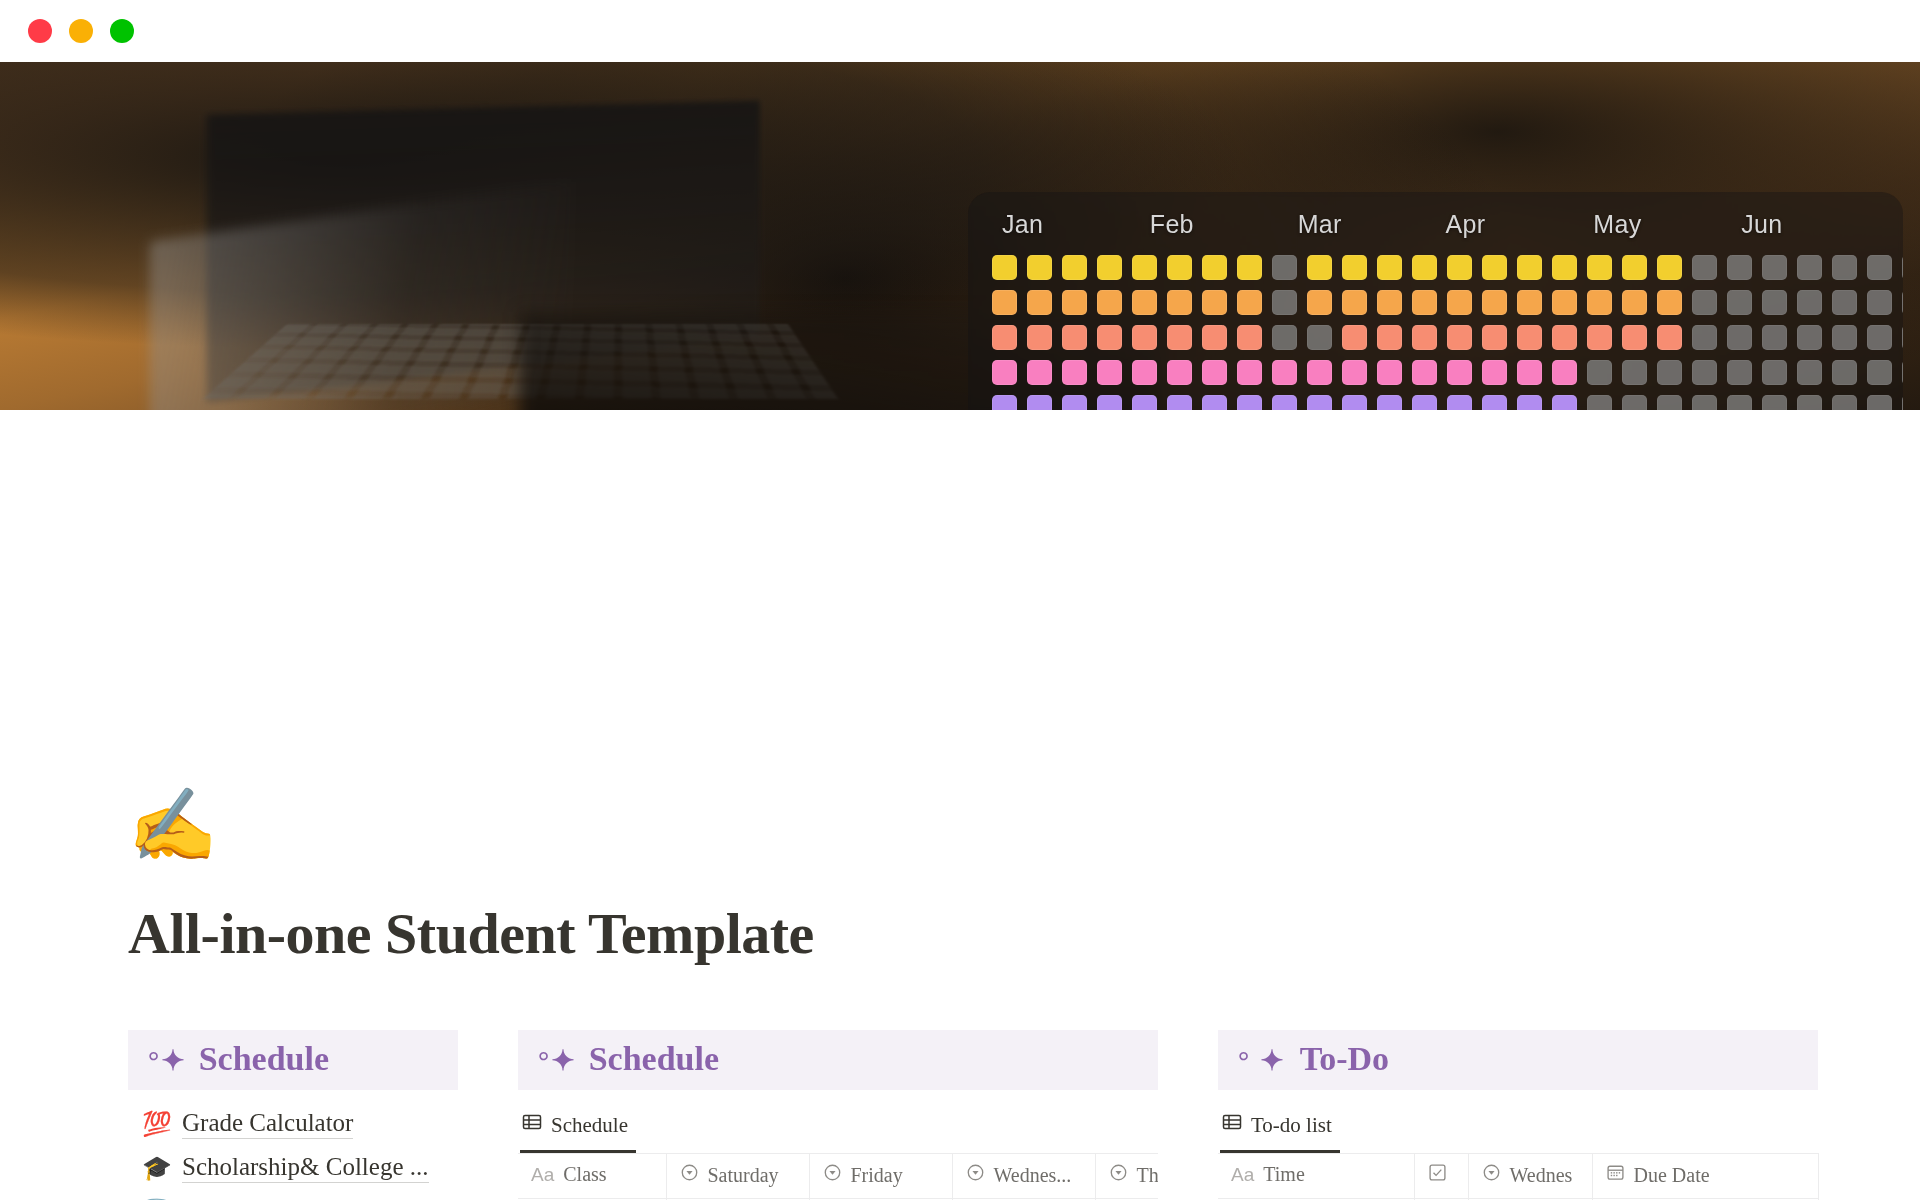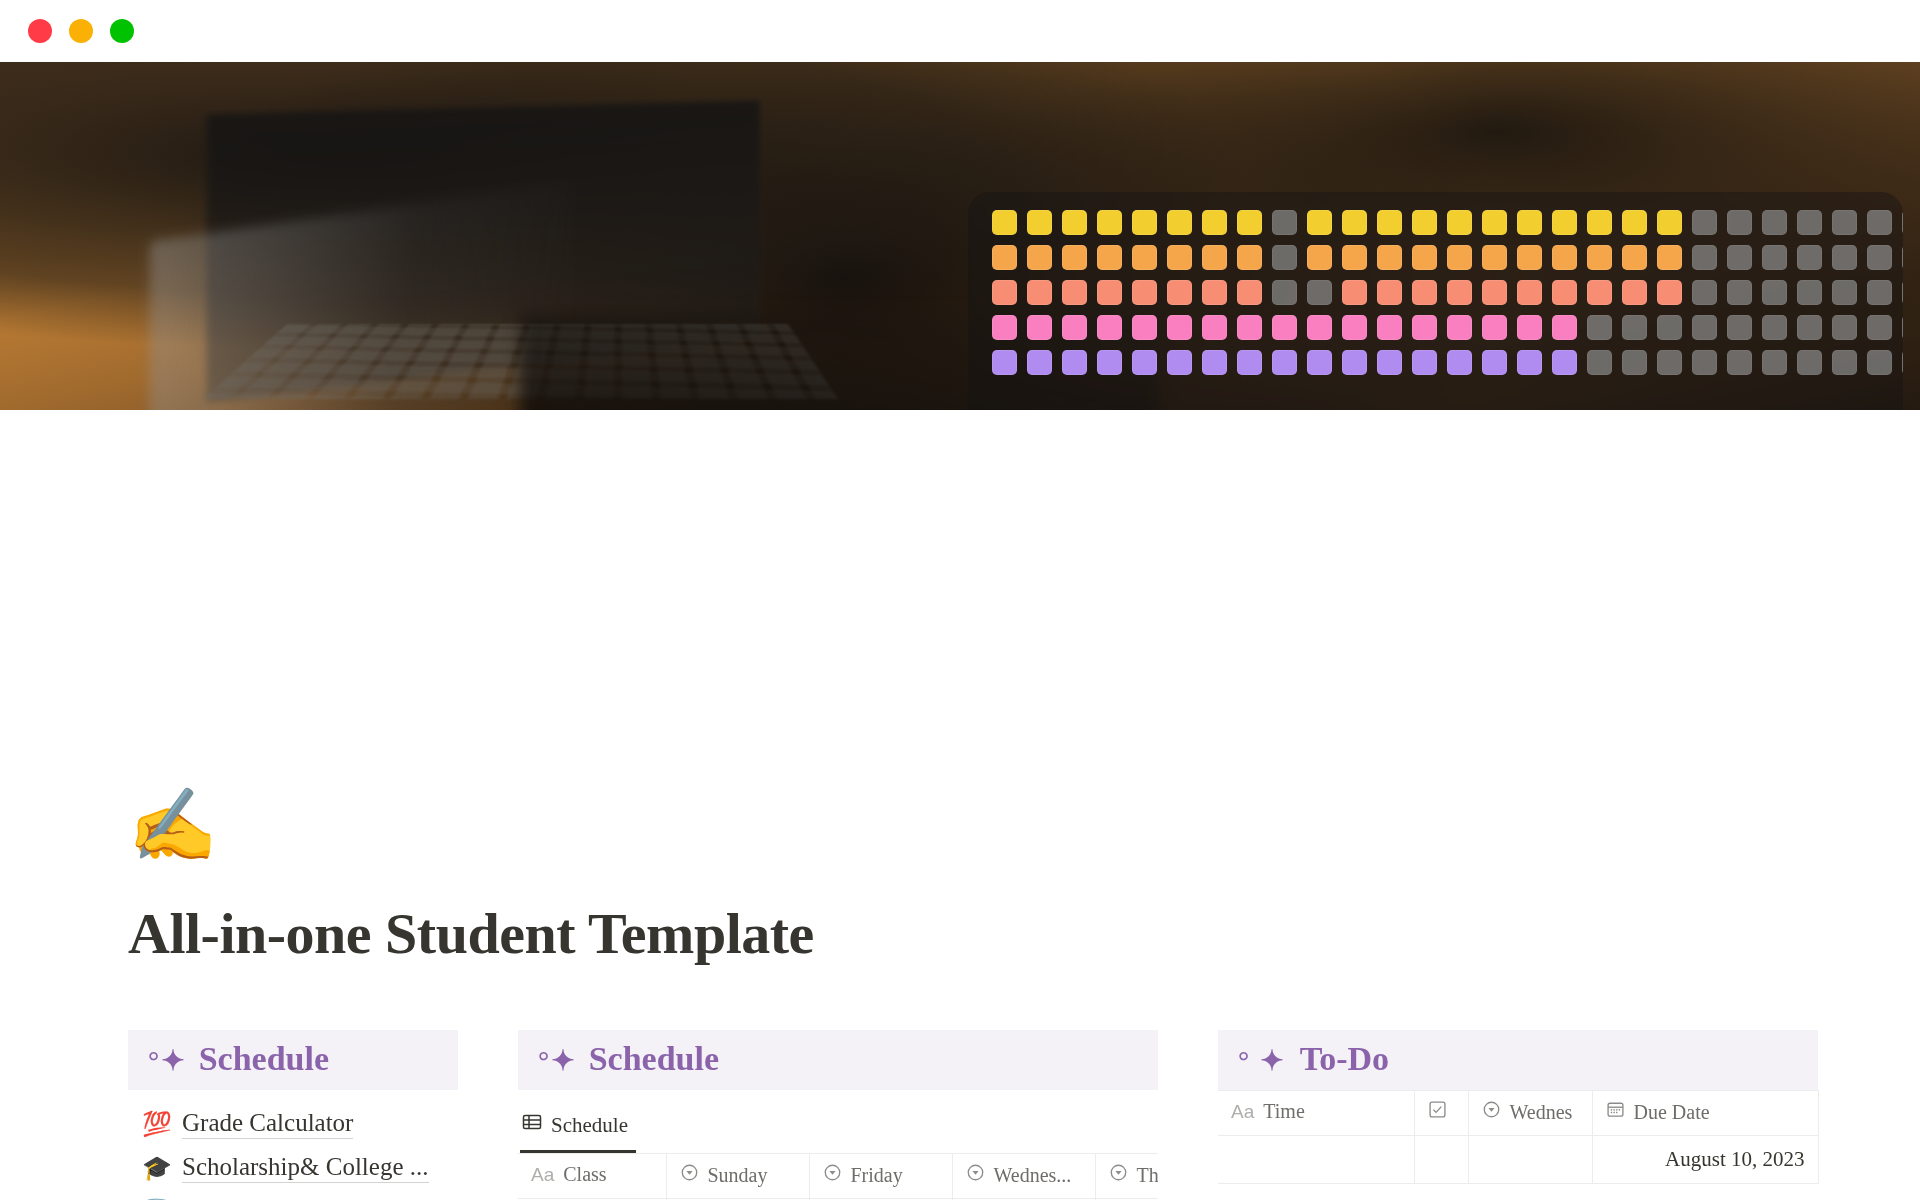--- a/index.html
+++ b/index.html
@@ -212,20 +212,28 @@
 </div>
 
 <div class="banner">
   <div class="banner-photo"></div>
   <div class="banner-shape-b"></div>
   <div class="banner-shape-a"></div>
   <div class="banner-keys"></div>
   <div class="banner-shape-c"></div>
 
   <div class="habit-card">
+    <div class="habit-months" id="habit-months">
+        <div class="habit-month">Jan</div>
+        <div class="habit-month">Feb</div>
+        <div class="habit-month">Mar</div>
+        <div class="habit-month">Apr</div>
+        <div class="habit-month">May</div>
+        <div class="habit-month">Jun</div>
+      </div>
     <div class="habit-grid" id="habit-grid">
         <div class="habit-row">
           <div class="habit-cell" style="background: rgb(242, 207, 46);"></div>
           <div class="habit-cell" style="background: rgb(242, 207, 46);"></div>
           <div class="habit-cell" style="background: rgb(242, 207, 46);"></div>
           <div class="habit-cell" style="background: rgb(242, 207, 46);"></div>
           <div class="habit-cell" style="background: rgb(242, 207, 46);"></div>
           <div class="habit-cell" style="background: rgb(242, 207, 46);"></div>
           <div class="habit-cell" style="background: rgb(242, 207, 46);"></div>
           <div class="habit-cell" style="background: rgb(242, 207, 46);"></div>
@@ -433,21 +441,21 @@
                     <span class="icn"><span style="font-size:19px;color:#b0aeab;font-family:'Liberation Sans',sans-serif;">Aa</span></span>
                     <span class="ctext">Class</span>
                   </div>
                 </th>
                 <th>
                   <div class="colhead">
                     <span class="icn"><svg width="19" height="19" viewBox="0 0 20 20" fill="none">
                         <circle cx="10" cy="10" r="7.6" stroke="#8d8b87" stroke-width="1.4"></circle>
                         <path d="M6.8 8.3h6.4L10 12.4z" fill="#8d8b87"></path>
                       </svg></span>
-                    <span class="ctext">Sunday</span>
+                    <span class="ctext">Saturday</span>
                   </div>
                 </th>
                 <th>
                   <div class="colhead">
                     <span class="icn"><svg width="19" height="19" viewBox="0 0 20 20" fill="none">
                         <circle cx="10" cy="10" r="7.6" stroke="#8d8b87" stroke-width="1.4"></circle>
                         <path d="M6.8 8.3h6.4L10 12.4z" fill="#8d8b87"></path>
                       </svg></span>
                     <span class="ctext">Friday</span>
                   </div>
@@ -484,20 +492,31 @@
         </table>
       </div>
     </div>
 
     <div class="col-right">
       <div class="sec-header small-gap">
         <span class="spark">° ✦</span>
         <span>To-Do</span>
       </div>
 
+      <div class="db-tabs">
+        <div class="db-tab">
+          <span class="icn">
+            <svg width="20" height="20" viewBox="0 0 20 20" fill="none">
+              <rect x="1.5" y="3.5" width="17" height="13" rx="1.5" stroke="#37352f" stroke-width="1.5"></rect>
+              <path d="M1.5 8H18.5M1.5 12.5H18.5M7 3.5V16.5" stroke="#37352f" stroke-width="1.5"></path>
+            </svg>
+          </span>
+          <span>To-do list</span>
+        </div>
+      </div>
 
       <table class="tbl">
         <colgroup>
           <col style="width:196px">
             <col style="width:54px">
             <col style="width:124px">
             <col style="width:226px">
         </colgroup>
         <thead>
             <tr id="todo-head">

